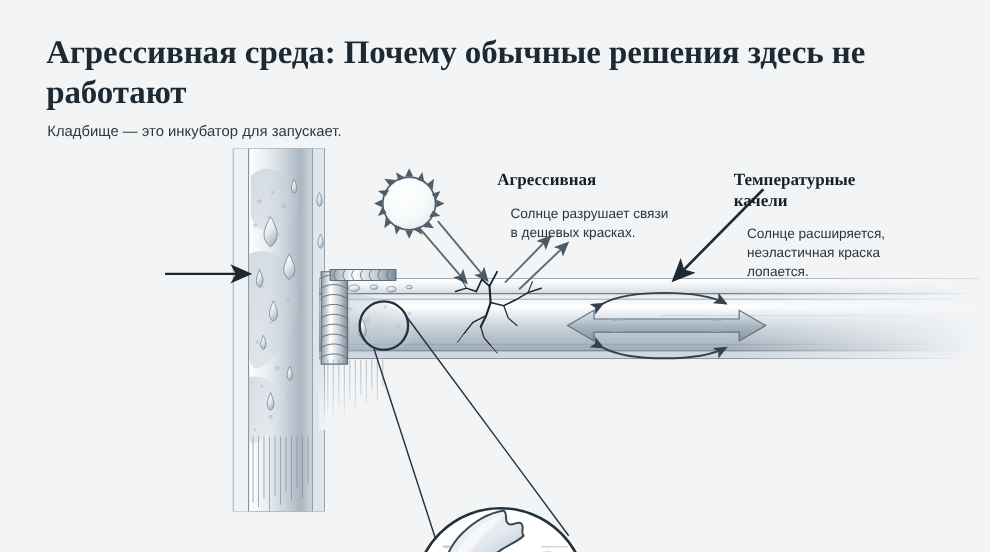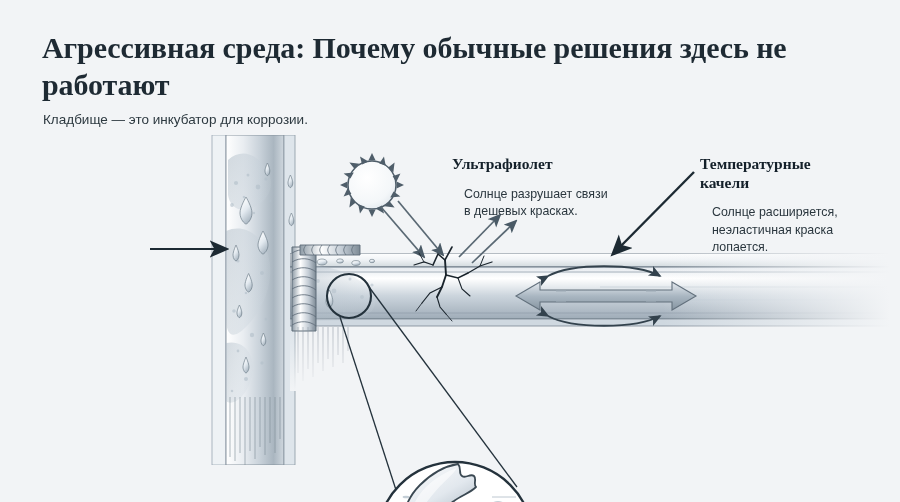--- a/index.html
+++ b/index.html
@@ -46,29 +46,29 @@
   .callout .body{
     font-family:"Liberation Sans", sans-serif;
     font-size:12.4px;
     line-height:1.42;
     color:#2a363e;
     margin:12px;
     white-space:pre-line;
   }
   #callout-humidity{left:43px;top:238px;width:165px;}
   #callout-uv{left:452px;top:155px;width:205px;}
-  #callout-thermal{left:700px;top:155px;width:195px;}
+  #callout-thermal{left:667px;top:155px;width:195px;}
 </style>
 </head>
 <body>
 
 <div class="page">
 
   <div class="title">Агрессивная среда: Почему обычные решения здесь не работают</div>
-  <div class="subtitle">Кладбище — это инкубатор для коррозии.</div>
+  <div class="subtitle">Кладбище — это инкубатор для запускает.</div>
 
   <div class="stage">
   <svg width="900" height="367" viewBox="0 0 900 367" xmlns="http://www.w3.org/2000/svg">
     <defs>
       <linearGradient id="postG" x1="0" y1="0" x2="1" y2="0">
         <stop offset="0" stop-color="#ffffff"></stop>
         <stop offset="0.30" stop-color="#e9edf1"></stop>
         <stop offset="0.58" stop-color="#c9d2da"></stop>
         <stop offset="0.82" stop-color="#aab6c0"></stop>
         <stop offset="1" stop-color="#cfd7de"></stop>
@@ -411,21 +411,21 @@
       <line x1="150" y1="114" x2="226" y2="114" stroke="#1d2a33" stroke-width="2.2" marker-end="url(#arrowSolid)"></line>
     </g>
     <g>
       <line x1="694" y1="37" x2="613" y2="119" stroke="#1d2a33" stroke-width="2.4" marker-end="url(#arrowSolid)"></line>
     </g>
   </svg>
   </div>
 
 
   <div class="callout" id="callout-uv">
-    <p class="ttl">Ультрафиолет</p>
+    <p class="ttl">Агрессивная</p>
     <p class="body">Солнце разрушает связи
 в дешевых красках.</p>
   </div>
 
   <div class="callout" id="callout-thermal">
     <p class="ttl" style="white-space:pre-line">Температурные
 качели</p>
     <p class="body">Солнце расширяется,
 неэластичная краска
 лопается.</p>

